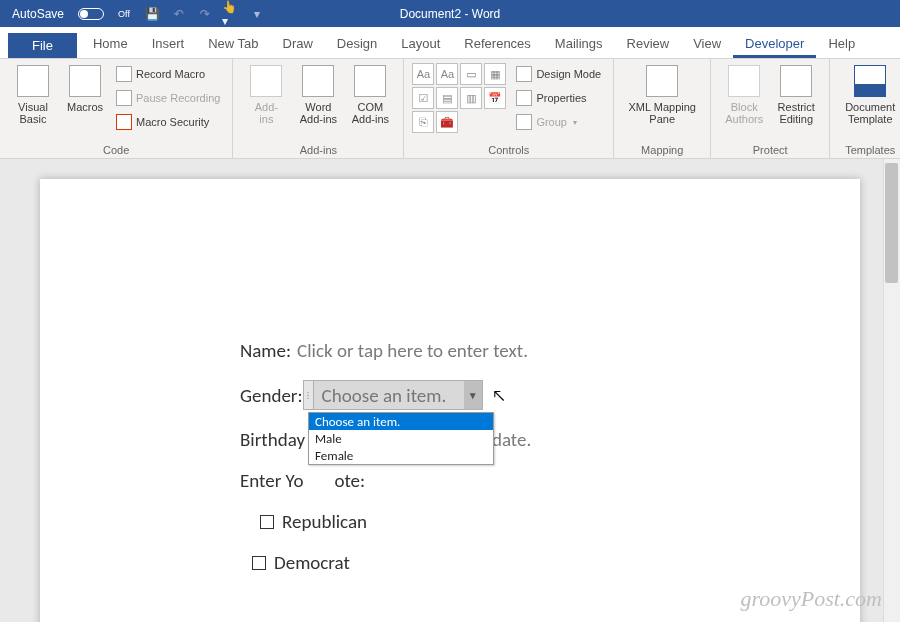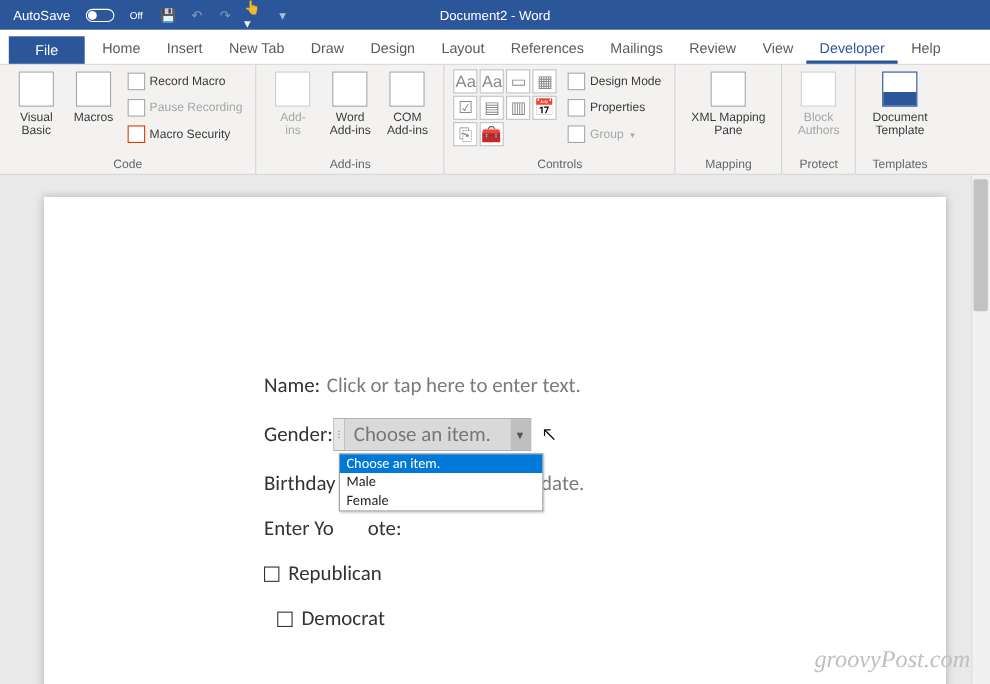--- a/index.html
+++ b/index.html
@@ -20,21 +20,21 @@
   .group-label { text-align: center; font-size: 11px; color: #666; padding-top: 2px; }
   .group-body { display: flex; align-items: flex-start; gap: 2px; height: 76px; }
   .big-btn { display: flex; flex-direction: column; align-items: center; justify-content: flex-start; width: 50px; text-align: center; font-size: 11px; color: #3b3b3b; gap: 4px; padding: 2px 0; cursor: pointer; }
   .big-btn.disabled { color: #a6a6a6; }
   .big-btn .ico { width: 32px; height: 32px; display: inline-block; border: 1px solid #a6a6a6; background: #fff; }
   .small-row { display: flex; flex-direction: column; gap: 2px; justify-content: flex-start; }
   .small-btn { display: flex; align-items: center; gap: 4px; font-size: 11px; color: #3b3b3b; padding: 2px 4px; white-space: nowrap; cursor: pointer; height: 22px; }
   .small-btn.disabled { color: #a6a6a6; }
   .small-btn .ico-s { width: 16px; height: 16px; display: inline-block; border: 1px solid #a6a6a6; background: #fff; }
   .controls-grid { display: grid; grid-template-columns: repeat(4, 22px); grid-template-rows: repeat(3, 22px); gap: 2px; }
-  .controls-grid .cell { width: 22px; height: 22px; border: 1px solid #c0c0c0; background: #fff; display:flex; align-items:center; justify-content:center; font-size:15px; color:#888; }
+  .controls-grid .cell { width: 22px; height: 22px; border: 1px solid #c0c0c0; background: #fff; display:flex; align-items:center; justify-content:center; font-size:11px; color:#888; }
   .doc-area { background: #e9e9e9; height: 463px; display: flex; justify-content: center; padding-top: 20px; position: relative; overflow: hidden; }
   .page { background: #fff; width: 820px; height: 1000px; box-shadow: 0 0 8px rgba(0,0,0,.25); padding: 160px 170px 0 200px; font-family: Calibri, sans-serif; font-size: 19px; color: #333; position: relative; }
   .form-line { margin-bottom: 18px; display: flex; align-items: center; gap: 6px; }
   .placeholder { color: #7a7a7a; }
   .dropdown-ctrl { display:inline-flex; align-items:center; border:1px solid #b0b0b0; height: 30px; }
   .dropdown-ctrl .dd-handle { width: 10px; height: 100%; background: #e6e6e6; border-right: 1px solid #b0b0b0; display:flex; align-items:center; justify-content:center; font-size:8px; color:#666; }
   .dropdown-ctrl .dd-text { background: #d9d9d9; color: #777; padding: 0 8px; height:100%; display:flex; align-items:center; width: 150px; }
   .dropdown-ctrl .dd-arrow { width: 18px; height:100%; background:#bfbfbf; display:flex; align-items:center; justify-content:center; color:#555; font-size:10px; }
   .dd-list { position:absolute; background:#fff; border:1px solid #9a9a9a; font-size:13px; width: 186px; box-shadow: 1px 1px 2px rgba(0,0,0,.2); }
   .dd-list .opt { padding: 1px 6px; cursor: pointer; color: #222; }
@@ -178,20 +178,25 @@
     <div class="group-label">Mapping</div>
   </div>
 
   <div class="group">
     <div class="group-body">
       <div class="big-btn disabled">
           <span class="ico" style="border-color:#d0d0d0"></span>
           <span style="white-space:pre-line">Block
 Authors</span>
         </div>
+      <div class="big-btn">
+          <span class="ico"></span>
+          <span style="white-space:pre-line">Restrict
+Editing</span>
+        </div>
     </div>
     <div class="group-label">Protect</div>
   </div>
 
   <div class="group" style="border-right:none">
     <div class="group-body">
       <div class="big-btn" style="width:64px">
           <span class="ico" style="border-color:#2b579a;background:linear-gradient(#fff 60%, #2b579a 60%)"></span>
           <span style="white-space:pre-line">Document
 Template</span>
@@ -228,21 +233,21 @@
     <div class="form-line">
       <span>Birthday</span>
       <span style="width:135px; display:inline-block"></span>
       <span class="placeholder">ter a date.</span>
     </div>
 
     <div class="form-line">
       <span>Enter Yo<span style="visibility:hidden">ur V</span>ote:</span>
     </div>
 
-    <div class="form-line" style="margin-left:0">
+    <div class="form-line" style="margin-left:20px">
       <span class="checkbox"></span>
       <span>Republican</span>
     </div>
 
     <div class="form-line" style="margin-left:12px">
       <span class="checkbox"></span>
       <span>Democrat</span>
     </div>
 
   </div>

